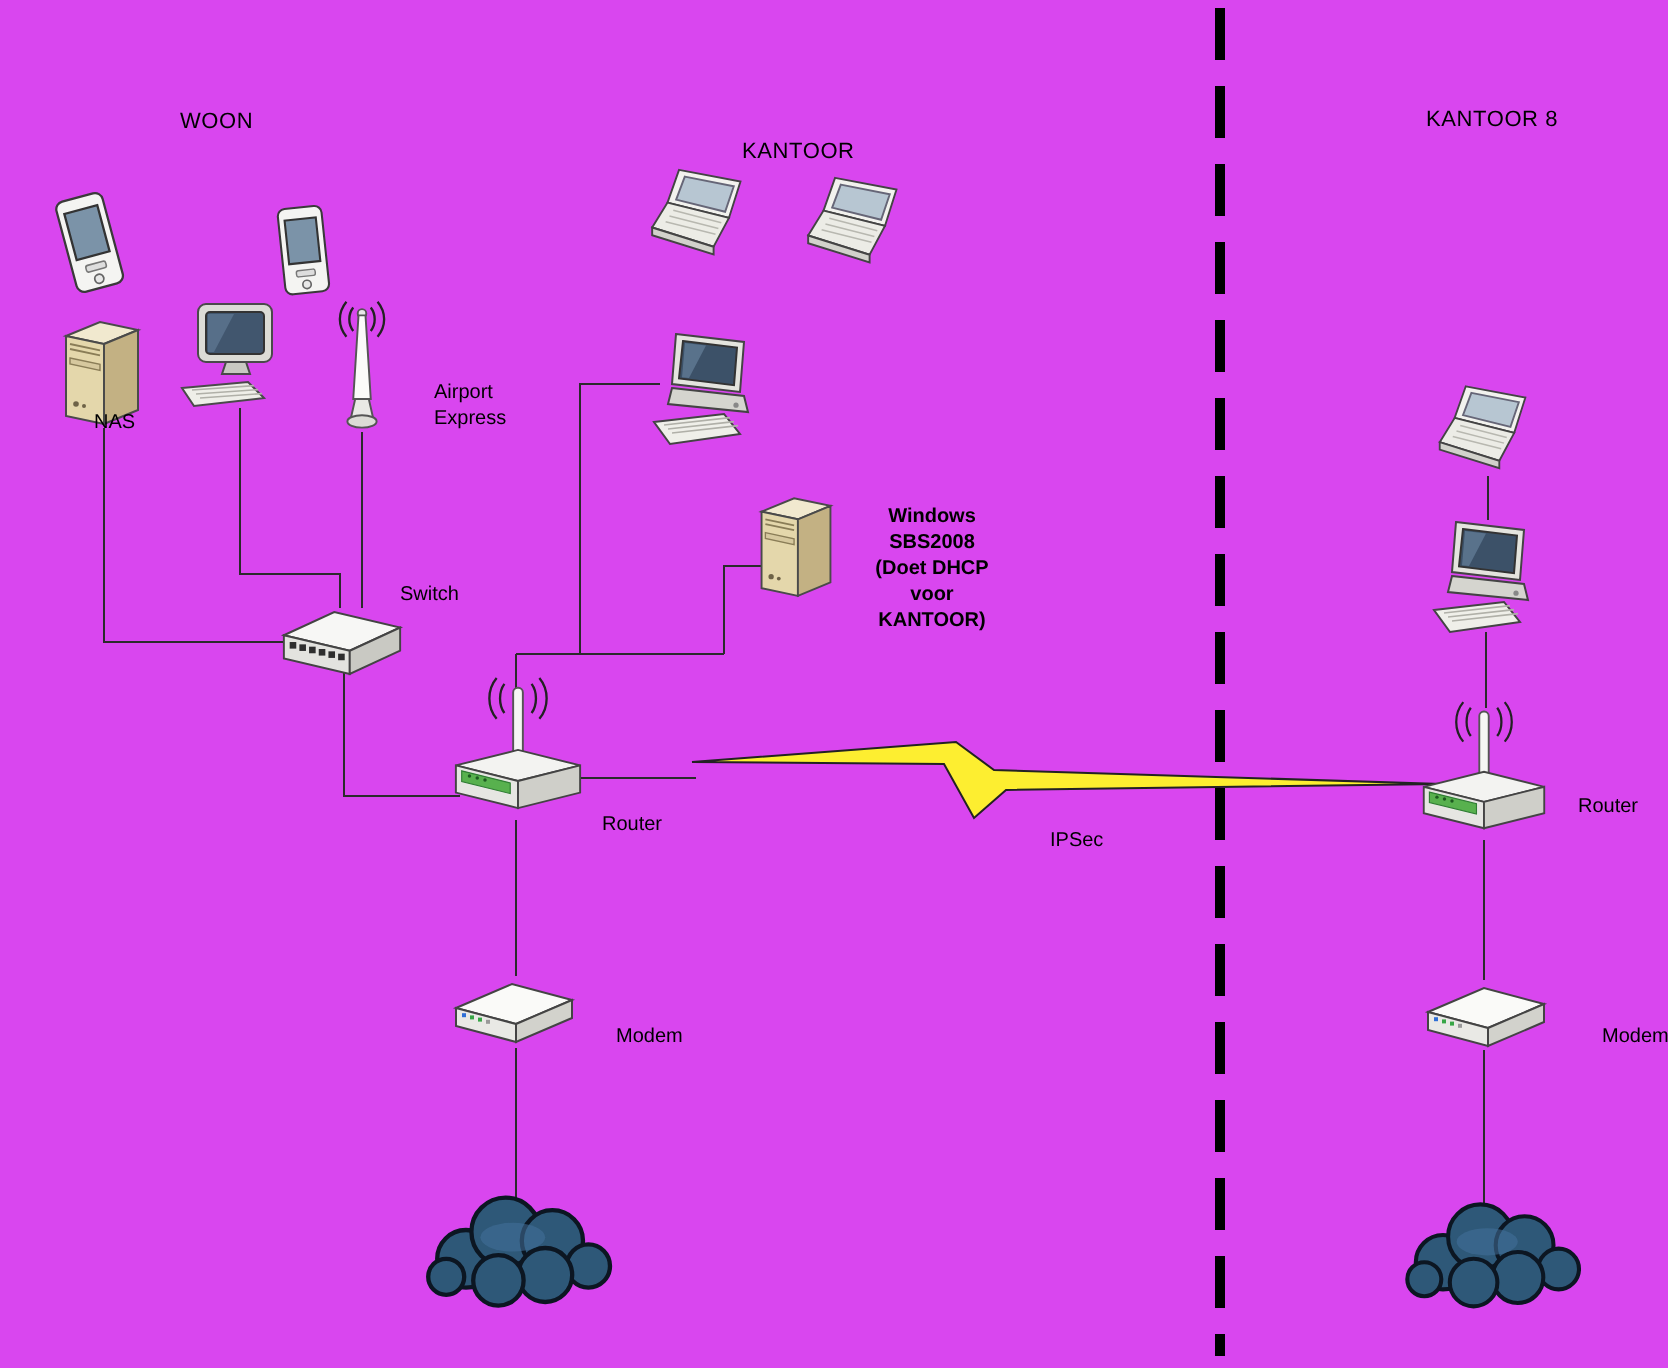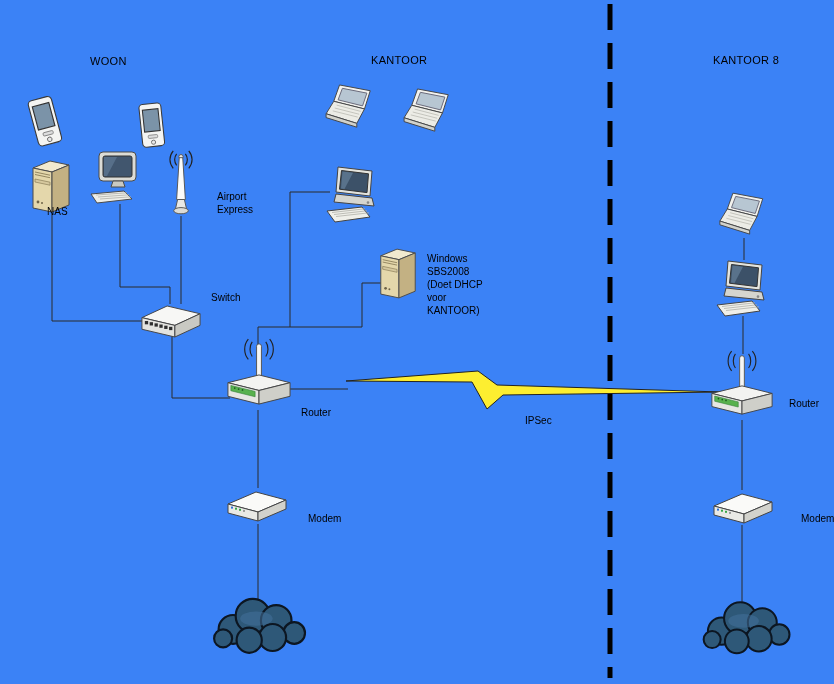--- a/index.html
+++ b/index.html
@@ -1,22 +1,22 @@
 <!DOCTYPE html>
 <html><head>
 <meta charset="utf-8">
 <style>
   * { margin:0; padding:0; box-sizing:border-box; }
   html,body { background:#ffffff; }
   body { font-family:"Liberation Sans", sans-serif; }
-  .canvas { position:relative; width:834px; height:684px; background:#3b82f6; overflow:hidden; }
+  .canvas { position:relative; width:834px; height:684px; background:#d946ef; overflow:hidden; }
   svg.wires { position:absolute; left:0; top:0; }
   .device { position:absolute; z-index:2; }
   .label { position:absolute; z-index:3; font-size:10px; line-height:13px; color:#000; white-space:pre-line; }
-  .label.center { text-align:left; }
+  .label.center { text-align:center;font-weight:bold; }
   .zone-label { position:absolute; z-index:3; font-size:11px; color:#000; letter-spacing:0.3px; }
   .rot-15 { transform:rotate(-15deg); }
   .rot-6 { transform:rotate(-6deg); }
   .defs-holder { position:absolute; width:0; height:0; overflow:hidden; }
 </style>
 </head>
 <body>
 
 <div class="canvas">
 
@@ -143,21 +143,21 @@
       <path d="M744,238 L744,260"></path>
       <path d="M743,316 L743,354"></path>
       <path d="M742,420 L742,490"></path>
       <path d="M742,525 L742,606"></path>
     </g>
     <line x1="610" y1="4" x2="610" y2="678" stroke="#000" stroke-width="5" stroke-dasharray="26 13"></line>
     <polygon points="346,381 478,371 497,385 721,392 503,395 487,409 472,382" fill="#fdee30" stroke="#222" stroke-width="1"></polygon>
   </svg>
 
   <div class="zone-label" style="left:90px; top:55px;">WOON</div>
-  <div class="zone-label" style="left:371px; top:54px;">KANTOOR</div>
+  <div class="zone-label" style="left:371px; top:70px;">KANTOOR</div>
   <div class="zone-label" style="left:713px; top:54px;">KANTOOR 8</div>
 
   <div class="device rot-15" style="left:30px; top:96px;">
     <svg width="32" height="50" viewBox="0 0 26 44">
         <use href="#sym-pda"></use>
       </svg>
   </div>
   <div class="device rot-6" style="left:138px; top:102px;">
     <svg width="29" height="46" viewBox="0 0 26 44">
         <use href="#sym-pda"></use>
@@ -242,21 +242,21 @@
   </div>
   <div class="device" style="left:696px; top:590px;">
     <svg width="102" height="72" viewBox="0 0 120 84">
         <use href="#sym-cloud"></use>
       </svg>
   </div>
 
   <div class="label" style="left:2px; top:205px;margin-left:45px;">NAS</div>
   <div class="label" style="left:217px; top:190px;">Airport
 Express</div>
-  <div class="label" style="left:200px; top:291px;margin-left:11px;">Switch</div>
+  <div class="label" style="left:200px; top:291px;">Switch</div>
   <div class="label center" style="left:427px; top:252px; width:78px;">Windows
 SBS2008
 (Doet DHCP
 voor
 KANTOOR)</div>
   <div class="label" style="left:301px; top:406px;">Router</div>
   <div class="label" style="left:308px; top:512px;">Modem</div>
   <div class="label" style="left:525px; top:385px;margin-top:29px;">IPSec</div>
   <div class="label" style="left:789px; top:397px;">Router</div>
   <div class="label" style="left:801px; top:512px;">Modem</div>

